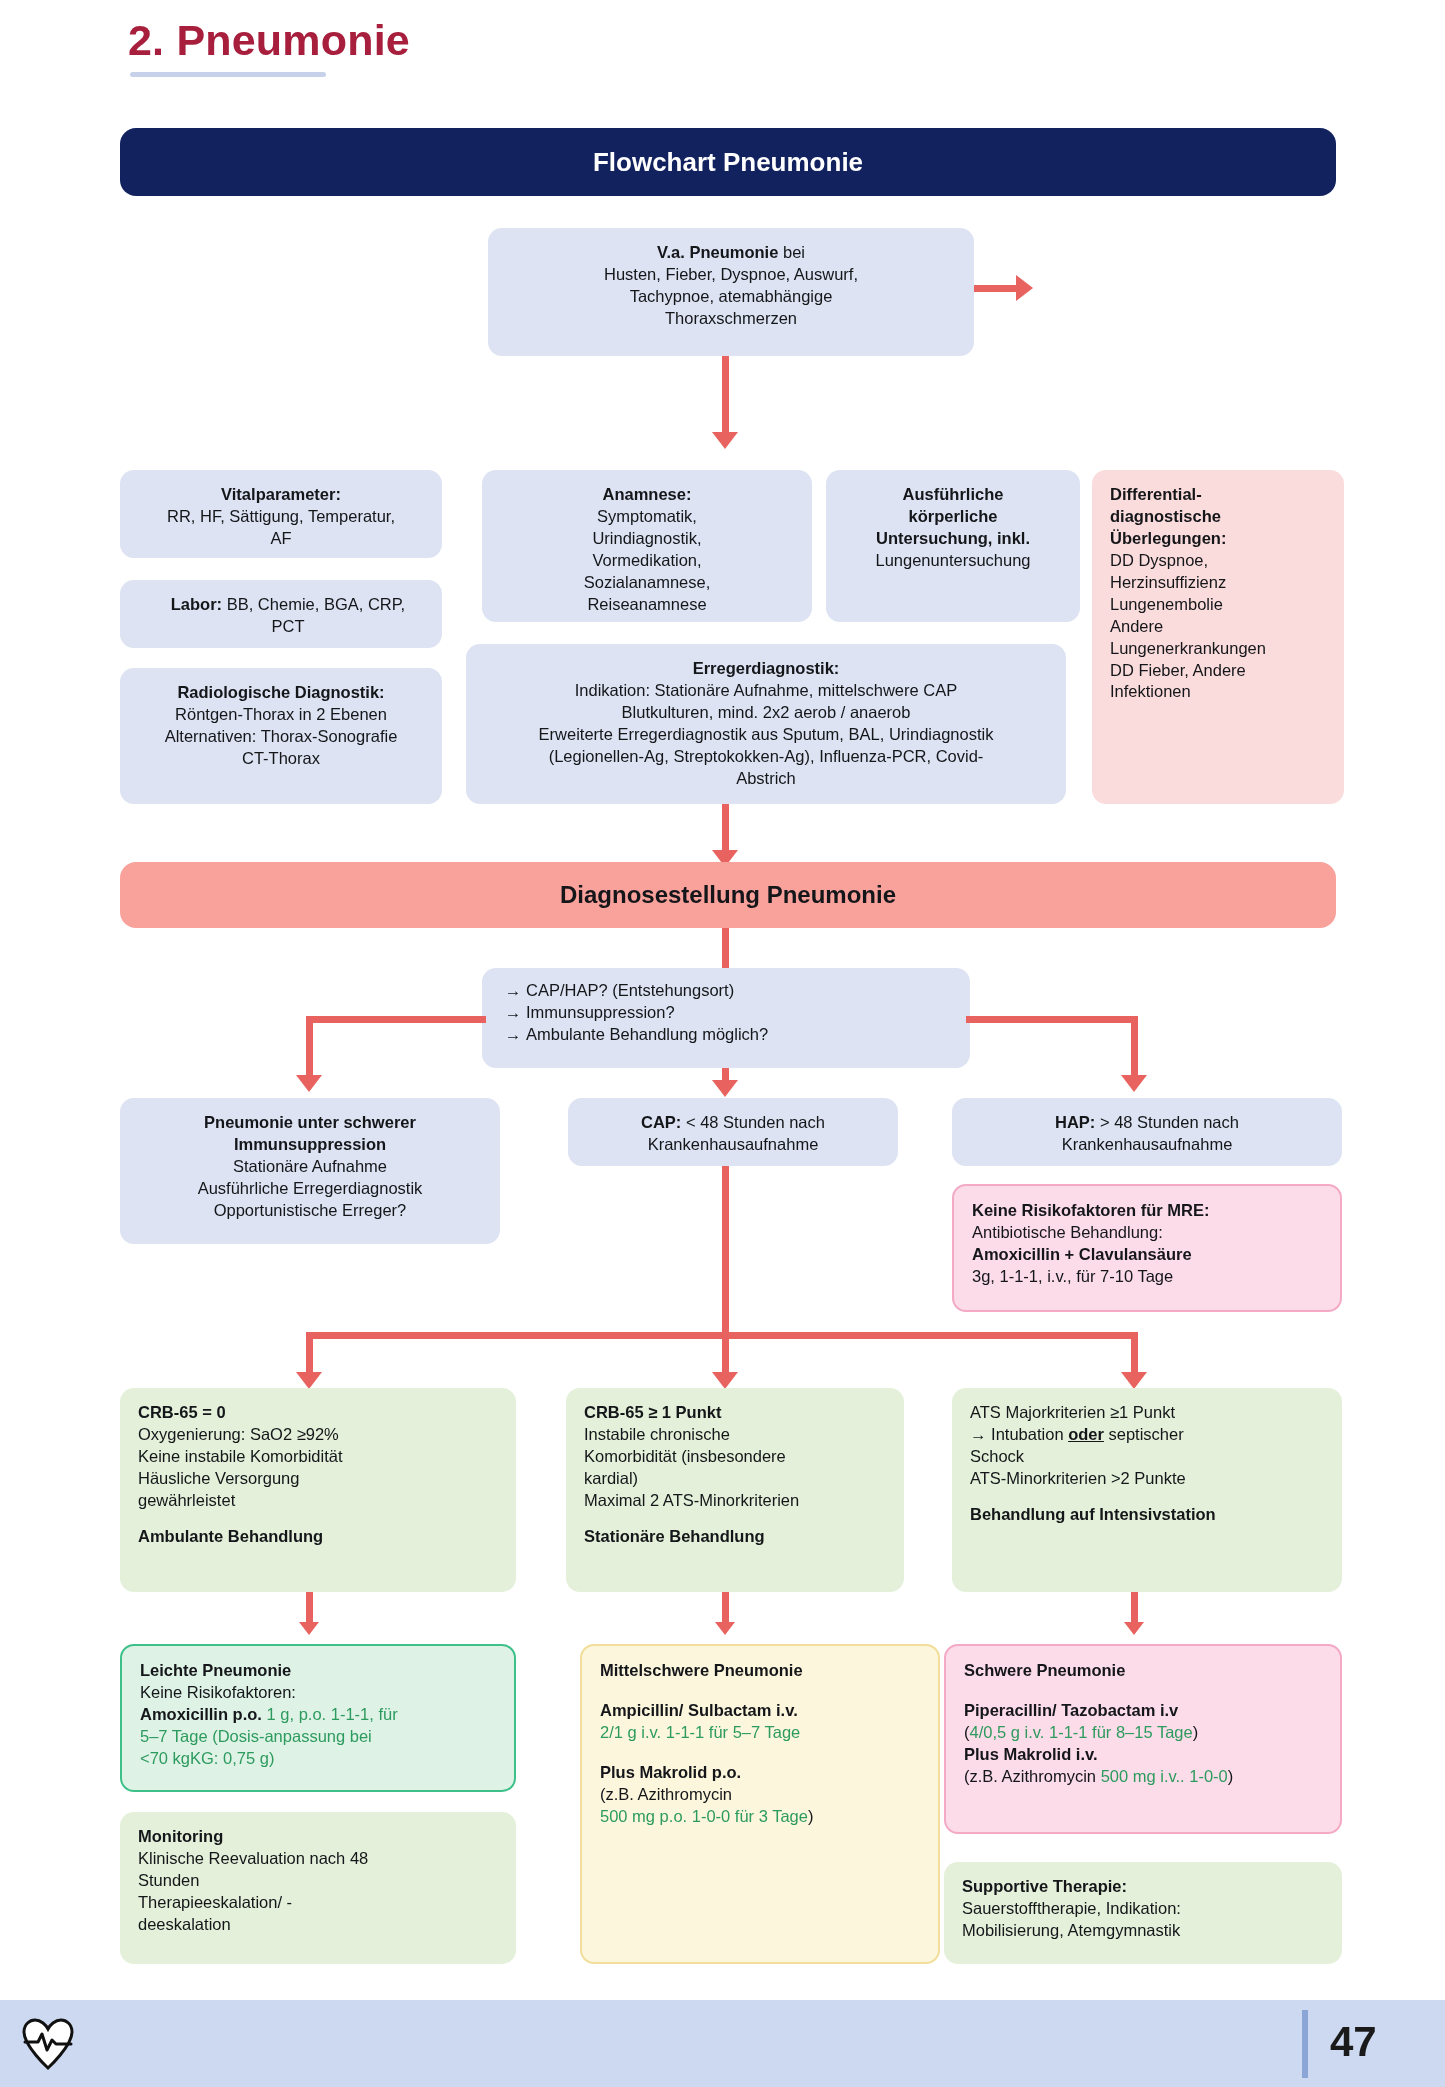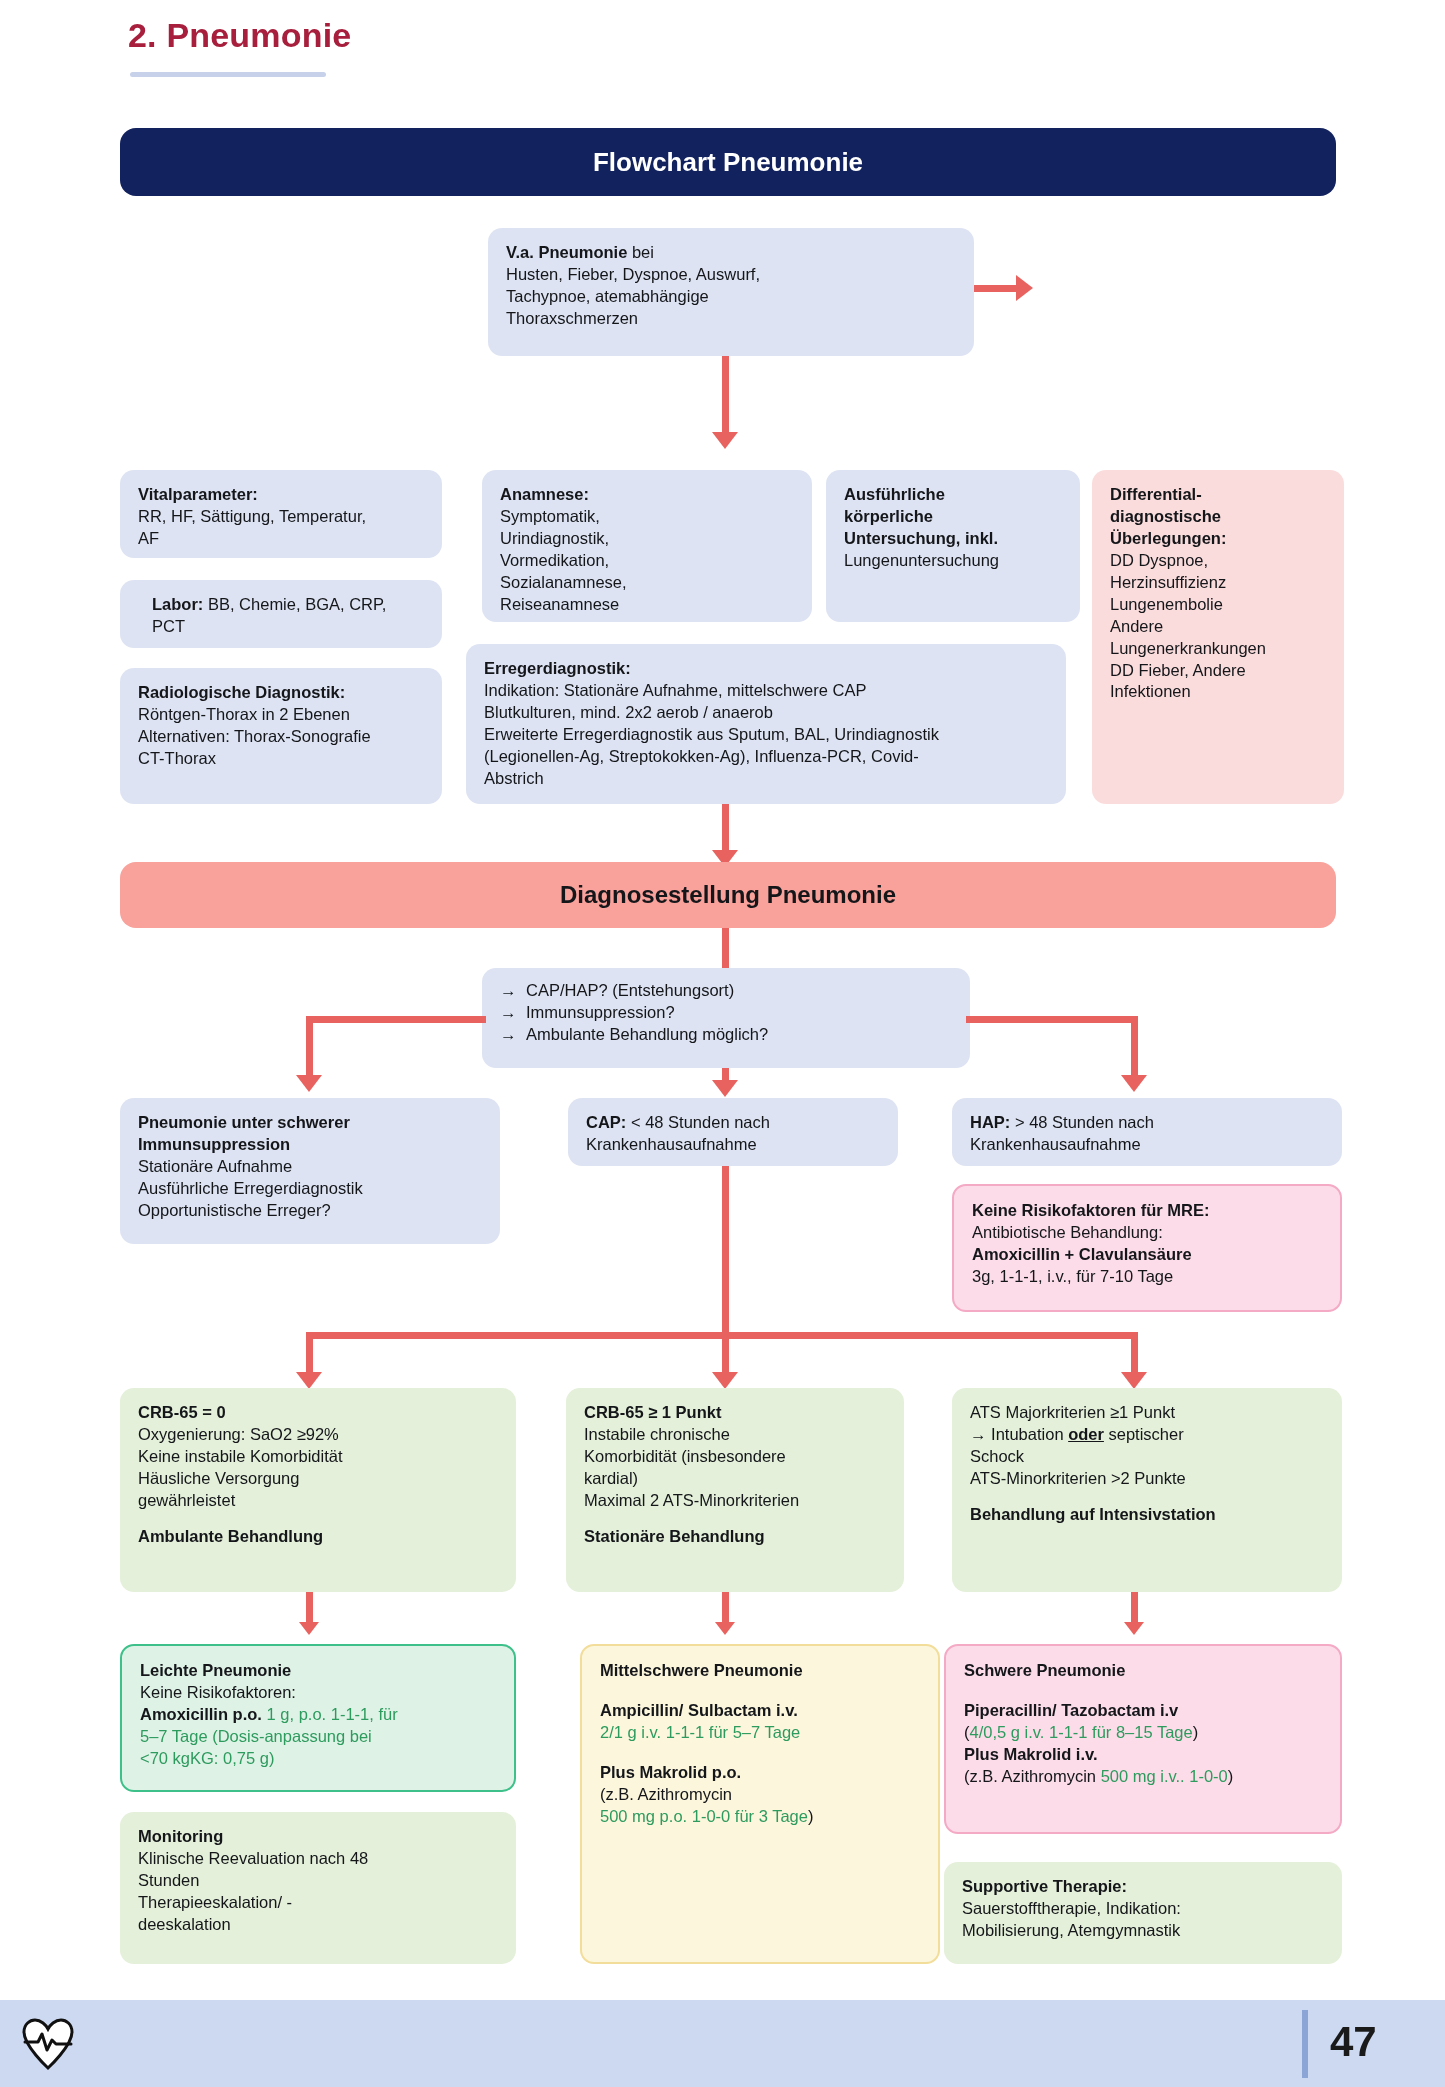--- a/index.html
+++ b/index.html
@@ -9,36 +9,36 @@
     font-family:"Liberation Sans","DejaVu Sans",sans-serif;
     color:#14161a;
     position:relative;
     overflow:hidden;
   }
   .page{position:relative;width:1445px;height:2087px;}
 
   
   .heading{
     position:absolute;left:128px;top:16px;
-    font-size:34px;font-weight:bold;color:#A71F3C;letter-spacing:.2px;
+    font-size:43px;font-weight:bold;color:#A71F3C;letter-spacing:.2px;
   }
   .heading-rule{
     position:absolute;left:130px;top:72px;width:196px;height:5px;
     background:#c7d2ea;border-radius:3px;
   }
 
   
   .box{
     position:absolute;box-sizing:border-box;
     border-radius:14px;
     padding:14px 18px;
     font-size:16.5px;line-height:1.33;
     color:#14161a;
   }
-  .blue{background:#dde3f2;}
+  .blue{background:#dde3f2;text-align:center;}
   .pink{background:#fbdcdc;}
   .pink-strong{background:#fcdce8;border:2.5px solid #f4a9c4;}
   .green{background:#e4f0d9;}
   .green-out{background:#dff2e6;border:2.5px solid #3ec08a;}
   .yellow{background:#fcf6dc;border:2.5px solid #f2dd9a;margin-left:28px;}
   .b{font-weight:bold;}
   .gr{color:#2d9b5e;}
   .u{text-decoration:underline;}
 
   

